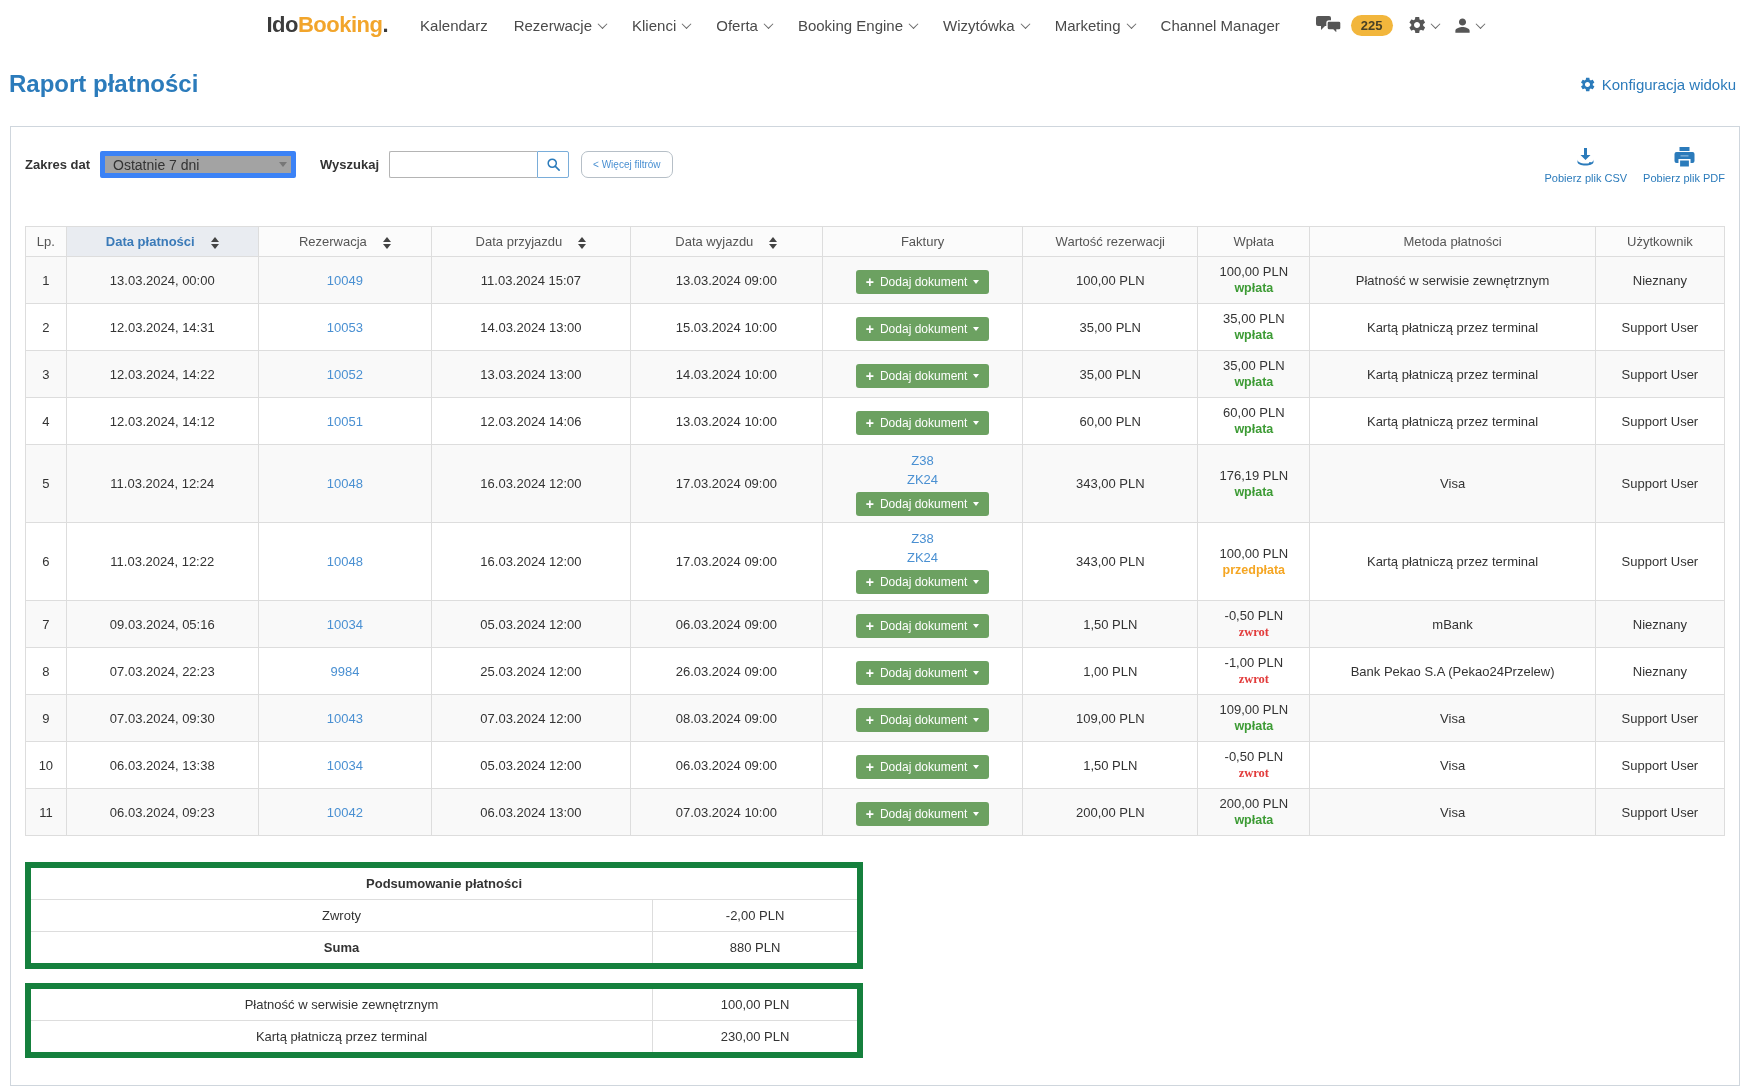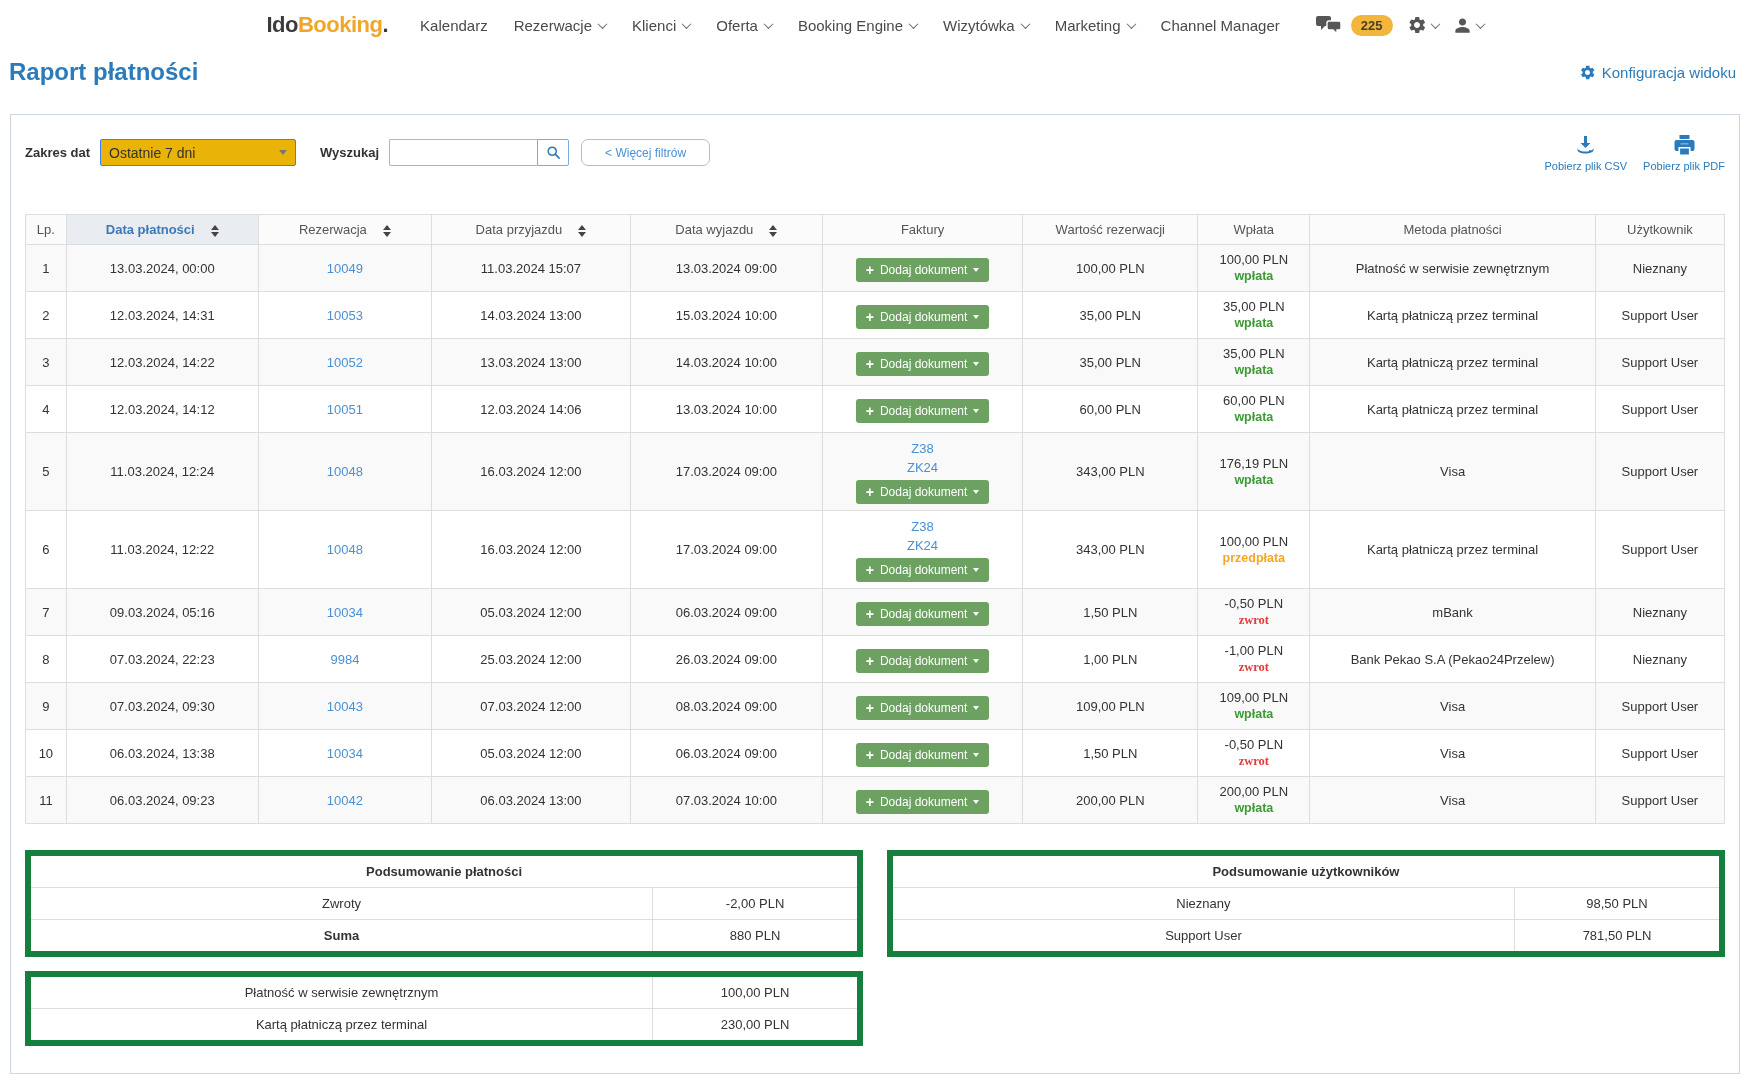--- a/index.html
+++ b/index.html
@@ -1,20 +1,20 @@
 <!DOCTYPE html>
 <html style="--accent-blue: #2B7BBB; --link-blue: #4A90D2; --logo-orange: #F2A52B; --badge-bg: #F2B63C; --badge-text: #474026; --button-green: #6CA161; --status-green: #3D9B35; --status-orange: #F5A623; --status-red: #E23B3B;"><head>
 <meta charset="utf-8">
 <style>
   * { box-sizing: border-box; margin: 0; padding: 0; }
   html, body { width: 1750px; height: 1088px; overflow: hidden; background: #fff;
     font-family: "Liberation Sans", "DejaVu Sans", sans-serif; color: #333; }
 
   
-  .navbar { height: 38px; display: flex; align-items: flex-end; justify-content: center; background:#fff; }
+  .navbar { height: 38px; display: flex; align-items: flex-start; justify-content: center; background:#fff;margin-top:12px; }
   .nav-inner { display: flex; align-items: center; gap: 26px; }
   .logo { font-size: 22px; font-weight: 800; letter-spacing: -0.5px; cursor: pointer; margin-right: 6px; white-space: nowrap; }
   .logo .dk { color: #3b3b3b; }
   .logo .or { color: var(--logo-orange, #F2A52B); }
   .nav-item { display: inline-flex; align-items: center; gap: 7px; font-size: 15px; color: #4a4a4a;
     text-decoration: none; cursor: pointer; white-space: nowrap; }
   .chev { width: 7px; height: 7px; border-right: 1.7px solid #6a6a6a; border-bottom: 1.7px solid #6a6a6a;
     transform: rotate(45deg) translate(-1px,-1px); display: inline-block; }
   .nav-icons { display: flex; align-items: center; gap: 14px; margin-left: 10px; }
   .icon-btn { display: inline-flex; align-items: center; gap: 5px; cursor: pointer; text-decoration: none; }
@@ -28,31 +28,31 @@
     font-size: 15px; text-decoration: none; cursor: pointer; }
 
   
   .panel { margin: 28px 10px 0; border: 1px solid #cfd6dd; padding: 18px 14px; min-height: 960px; background: #fff; }
 
   
   .filter-bar { display: flex; align-items: center; margin-bottom: 42px; }
   .flt-label { font-size: 13px; font-weight: 700; color: #333; margin-right: 10px; white-space: nowrap; }
   .select-wrap { position: relative; margin-right: 24px; }
   .select-wrap select { appearance: none; -webkit-appearance: none; width: 196px; height: 27px; font-size: 14px;
-    color: #333; border: 1px solid #3b82f6; border-radius: 2px; background: #eab308; padding: 0 24px 0 8px;
+    color: #333; border: 5px solid #3b82f6; border-radius: 2px; background: #a3a3a3; padding: 0 24px 0 8px;
     font-family: inherit; cursor: pointer; }
   .select-wrap::after { content: ''; position: absolute; right: 9px; top: 11px; border-left: 4px solid transparent;
     border-right: 4px solid transparent; border-top: 5px solid #777; pointer-events: none; }
   .search-group { display: flex; align-items: center; }
   .search-input { width: 148px; height: 27px; border: 1px solid #b4b4b4; border-right: none; border-radius: 2px 0 0 2px;
     padding: 0 8px; font-size: 13px; font-family: inherit; }
   .search-btn { width: 32px; height: 27px; border: 1px solid #7aadd9; background: #fff; border-radius: 0 2px 2px 0;
     display: inline-flex; align-items: center; justify-content: center; cursor: pointer; }
   .more-filters { margin-left: 12px; height: 27px; border: 1px solid #b6bfc7; background: #fff; border-radius: 7px;
-    color: var(--link-blue, #4A90D2); font-size: 12px; padding: 0 23px; cursor: pointer; font-family: inherit; }
+    color: var(--link-blue, #4A90D2); font-size: 10px; padding: 0 11px; cursor: pointer; font-family: inherit; }
   .downloads { margin-left: auto; display: flex; gap: 16px; align-self: flex-start; }
   .dl-btn { display: flex; flex-direction: column; align-items: center; gap: 3px; text-decoration: none;
     color: var(--accent-blue, #2B7BBB); font-size: 11px; cursor: pointer; }
 
   
   table.report { width: 100%; border-collapse: collapse; font-size: 13px; table-layout: fixed; }
   table.report th, table.report td { border: 1px solid #ddd; text-align: center; vertical-align: middle; }
   table.report th { background: #fbfbfb; color: #555; font-weight: 400; padding: 7px 4px; }
   table.report th.sorted { background: #e9ecf1; color: #3a7ab8; font-weight: 700; }
   table.report th .sort-icon { display: inline-flex; flex-direction: column; gap: 2px; margin-left: 16px; vertical-align: middle; }
@@ -460,31 +460,20 @@
         <div class="sum-title">Podsumowanie płatności</div>
         <div class="sum-row">
           <div class="sum-label">Zwroty</div>
           <div class="sum-value">-2,00 PLN</div>
         </div>
         <div class="sum-row">
           <div class="sum-label bold">Suma</div>
           <div class="sum-value">880 PLN</div>
         </div>
       </div>
-    <div class="sum-table" id="summary-users">
-        <div class="sum-title">Podsumowanie użytkowników</div>
-        <div class="sum-row">
-          <div class="sum-label">Nieznany</div>
-          <div class="sum-value">98,50 PLN</div>
-        </div>
-        <div class="sum-row">
-          <div class="sum-label">Support User</div>
-          <div class="sum-value">781,50 PLN</div>
-        </div>
-      </div>
   </div>
   <div class="sum-table methods" id="summary-methods">
       <div class="sum-row">
         <div class="sum-label">Płatność w serwisie zewnętrznym</div>
         <div class="sum-value">100,00 PLN</div>
       </div>
       <div class="sum-row">
         <div class="sum-label">Kartą płatniczą przez terminal</div>
         <div class="sum-value">230,00 PLN</div>
       </div>

